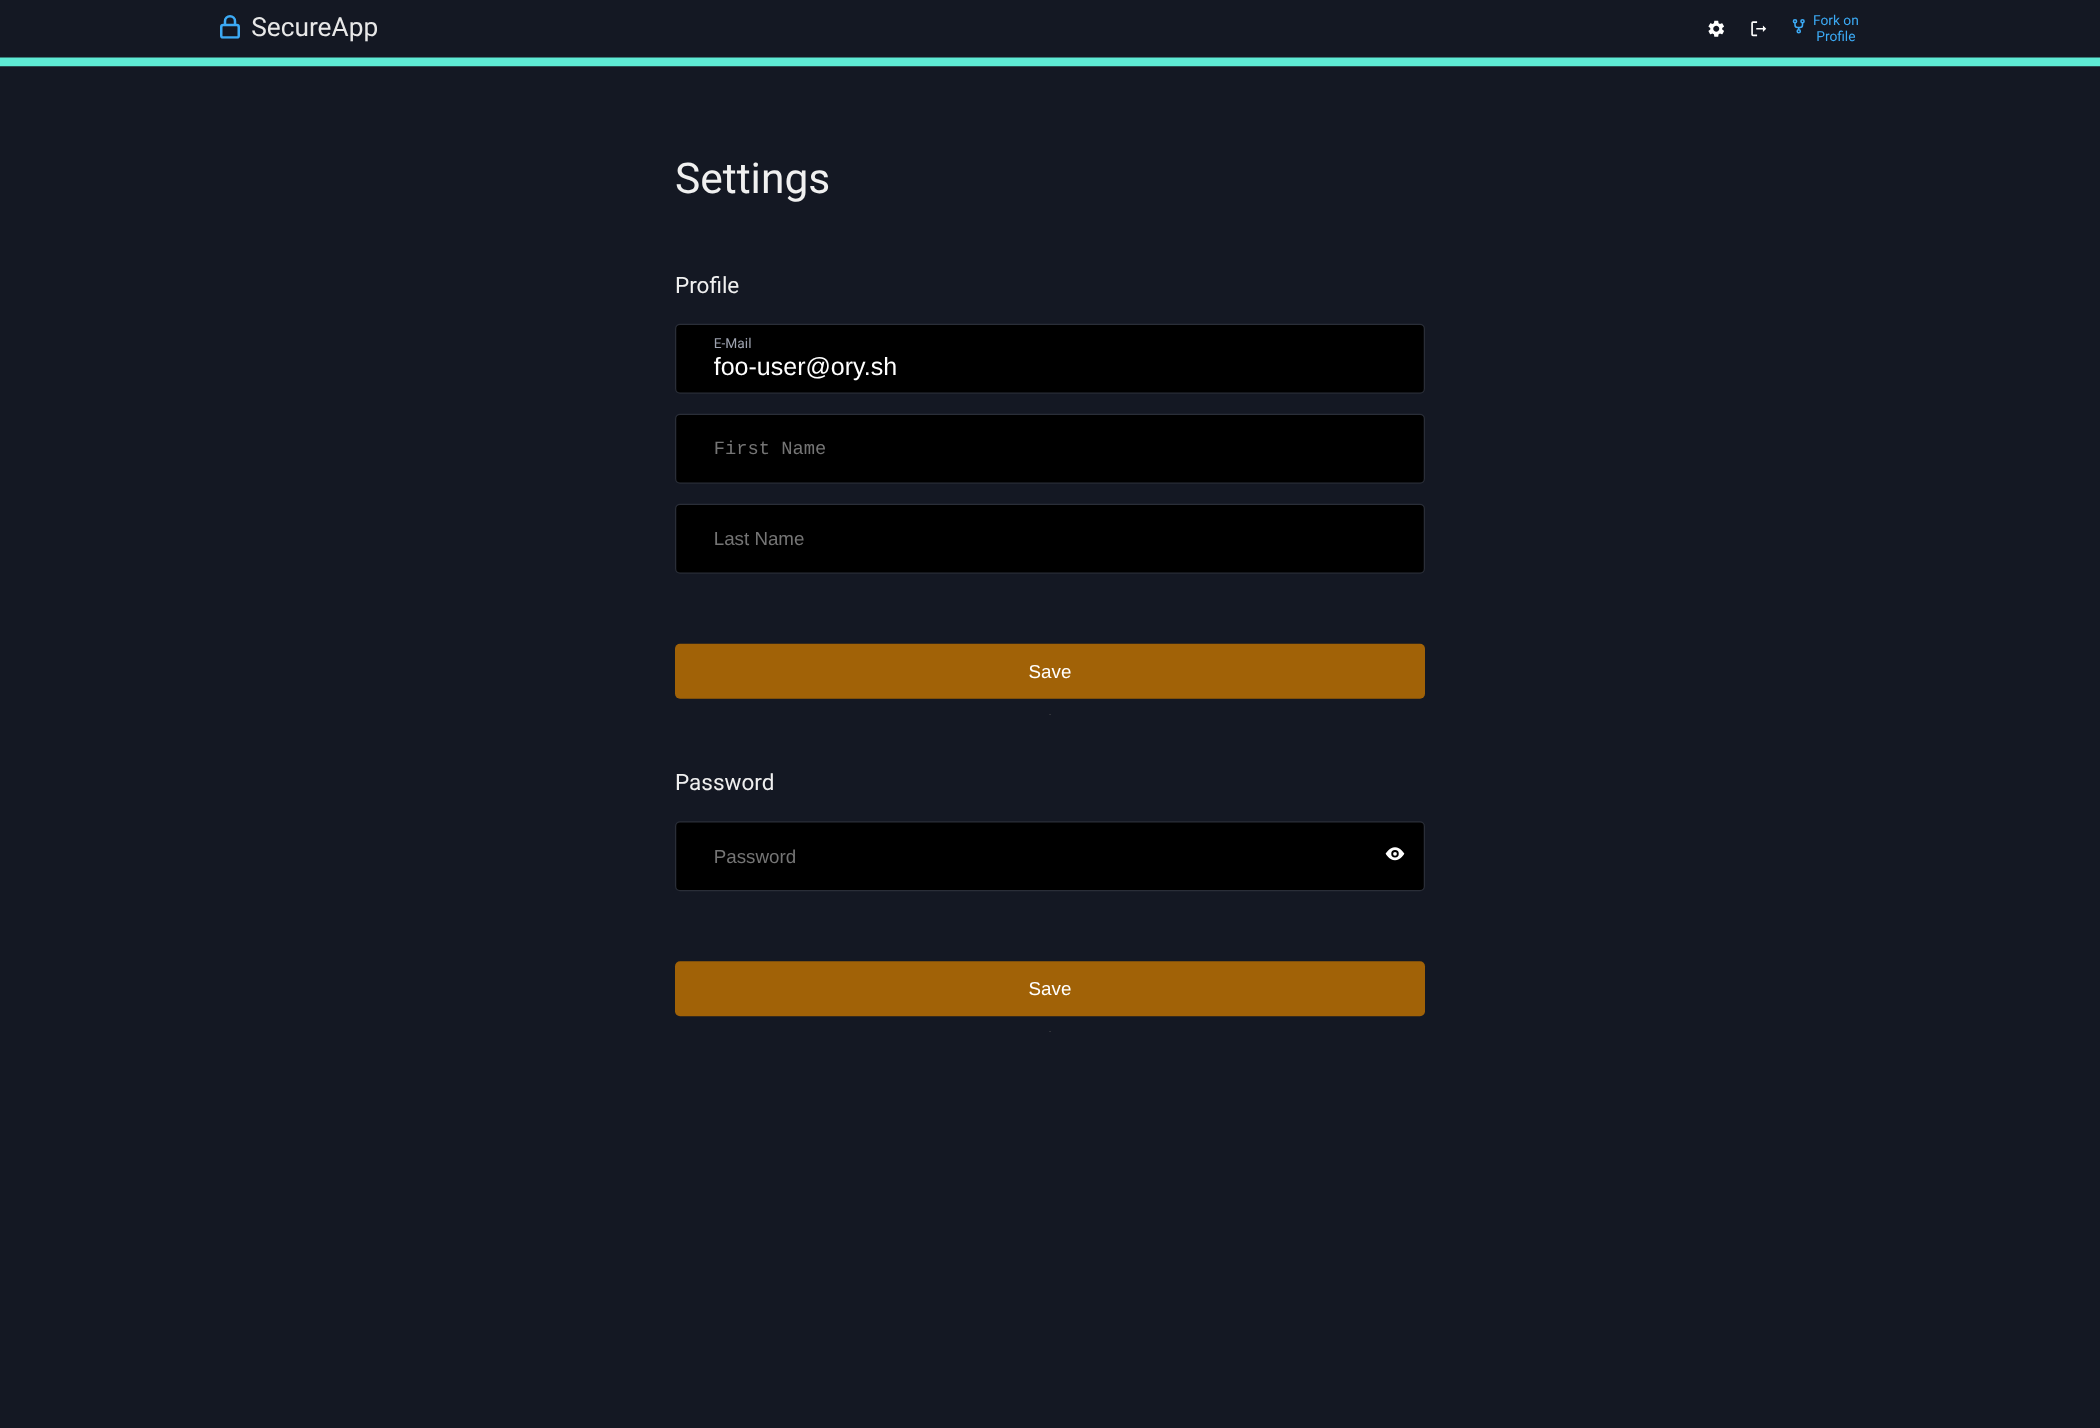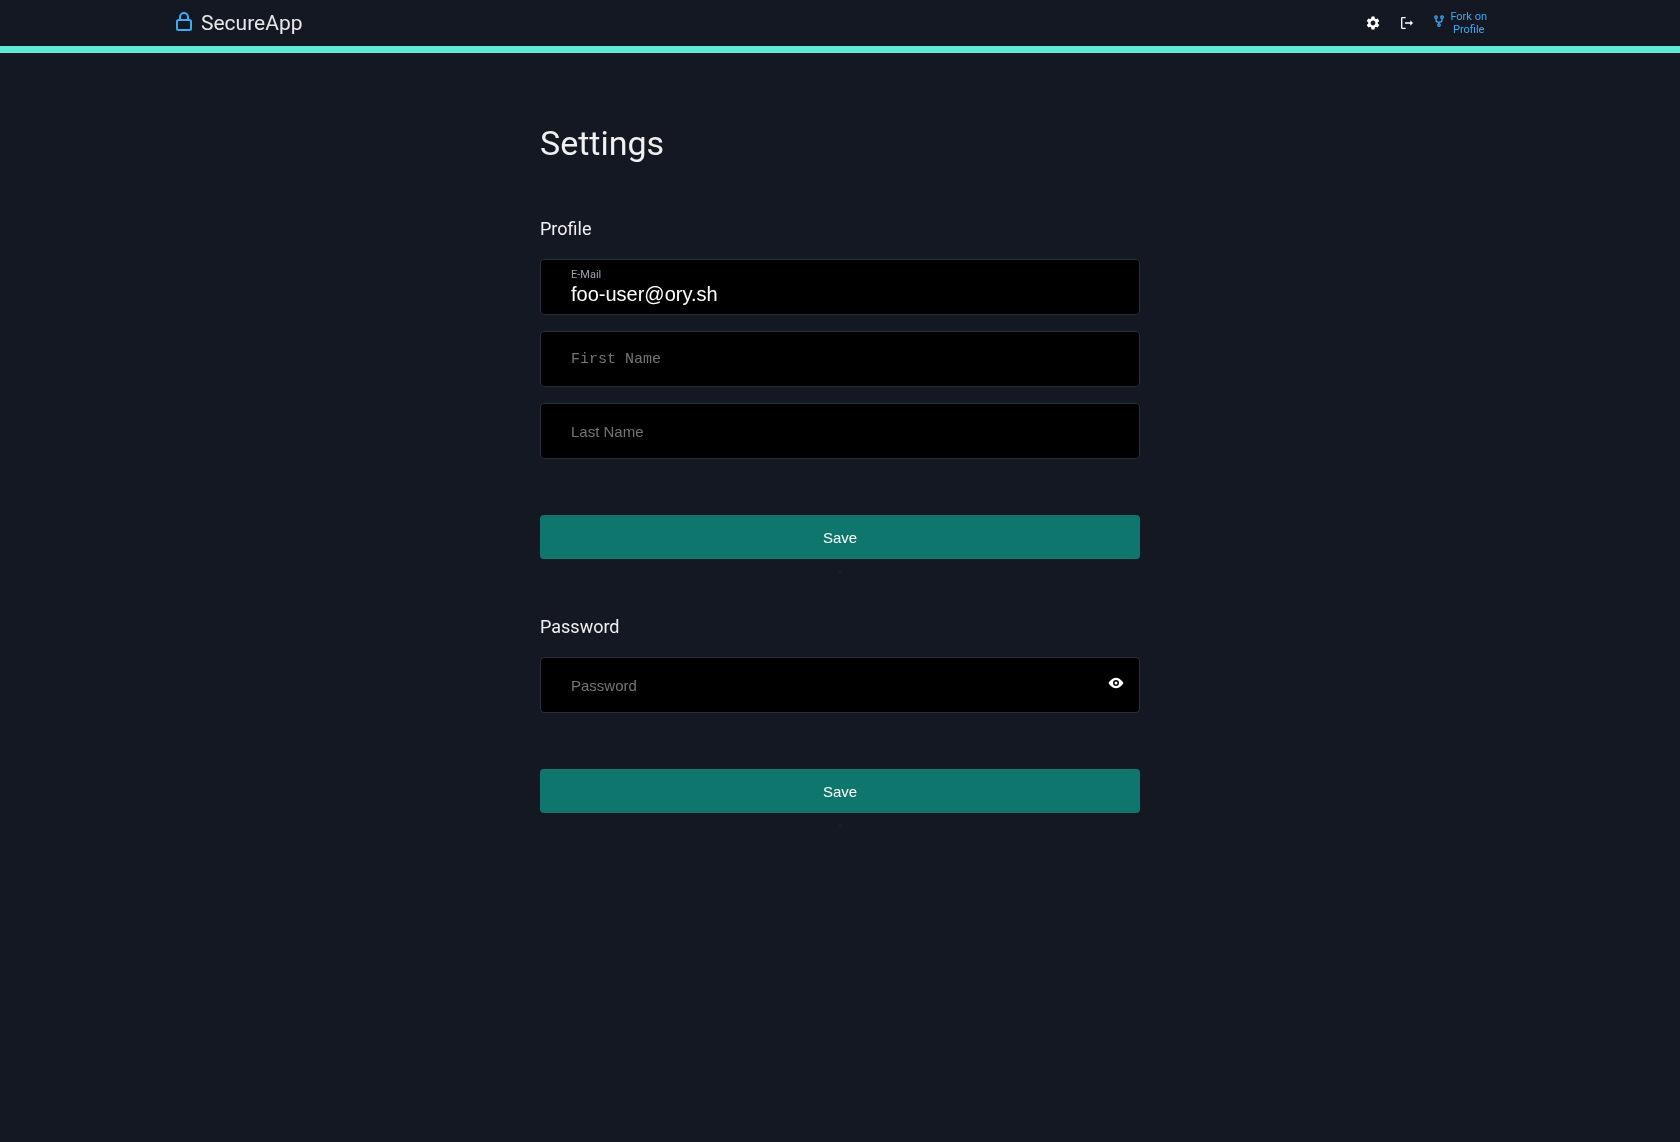--- a/index.html
+++ b/index.html
@@ -111,21 +111,21 @@
       width: 100%;
     }
     .eye-icon {
       position: absolute;
       right: 14px;
       top: 50%;
       transform: translateY(-50%);
       color: #ffffff;
     }
     .btn {
-      background: #0f766e;
+      background: #a16207;
       color: #ffffff;
       border: none;
       border-radius: 4px;
       width: 100%;
       height: 44px;
       font-size: 15px;
       font-weight: 500;
       cursor: pointer;
       margin-top: 40px;
     }

